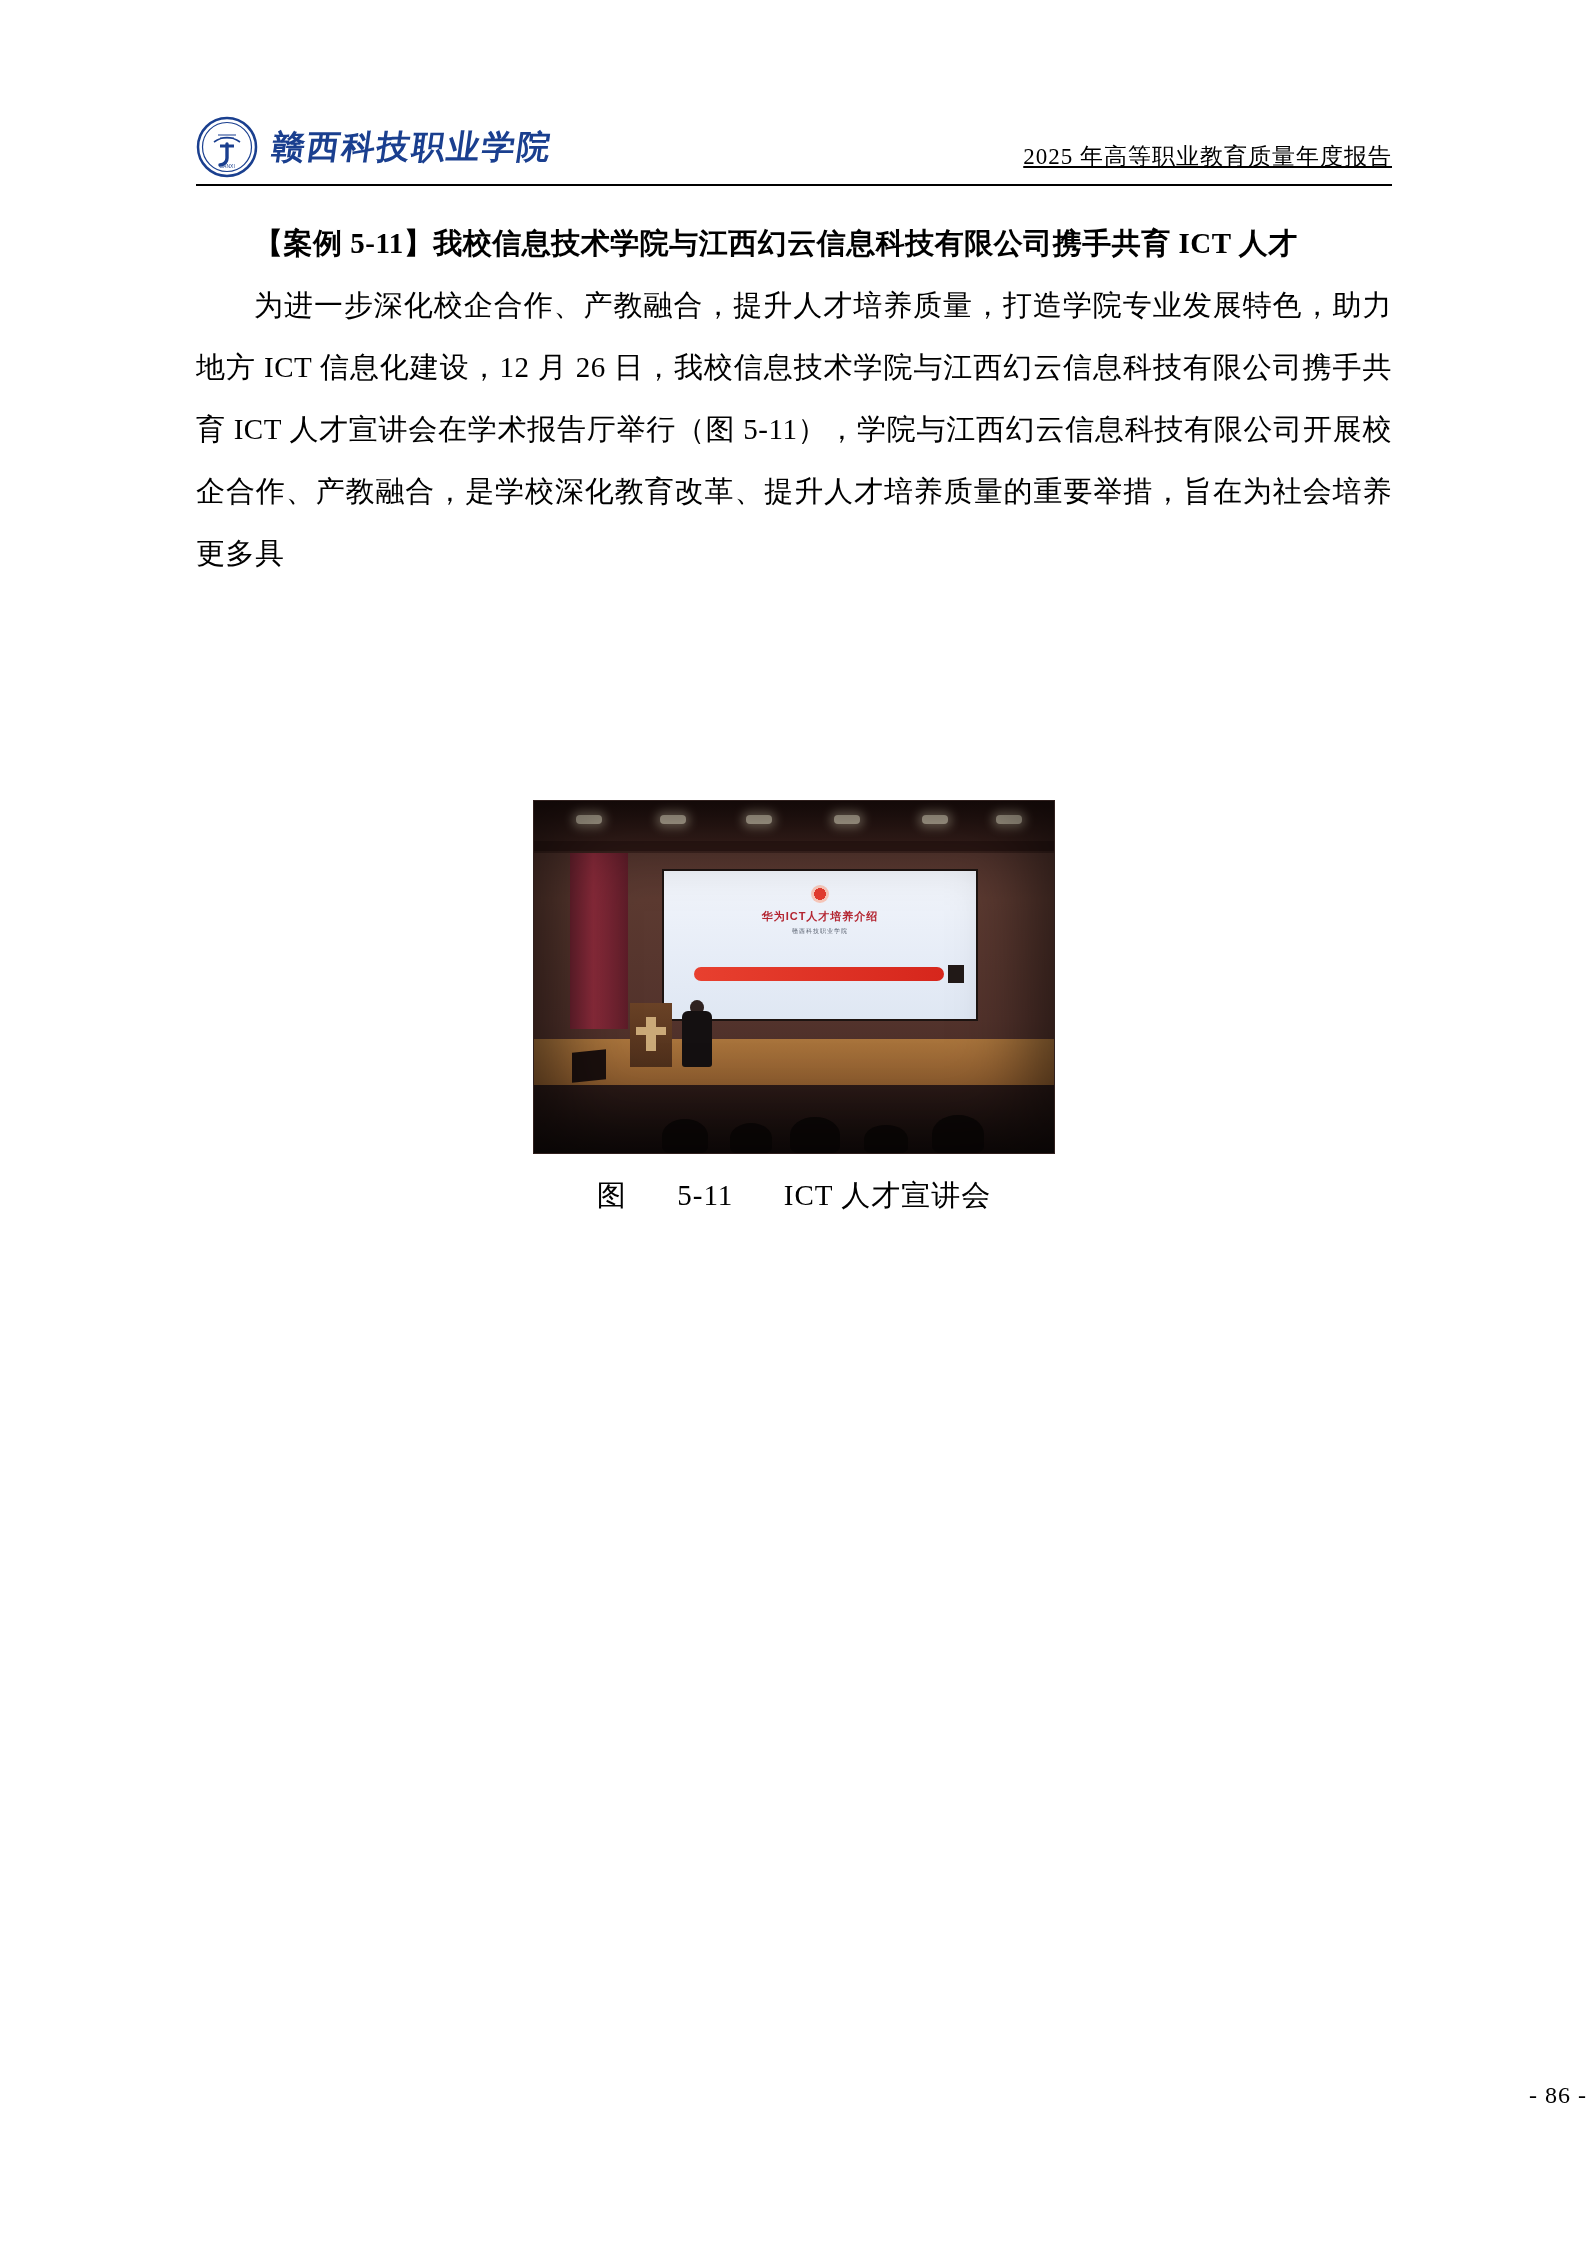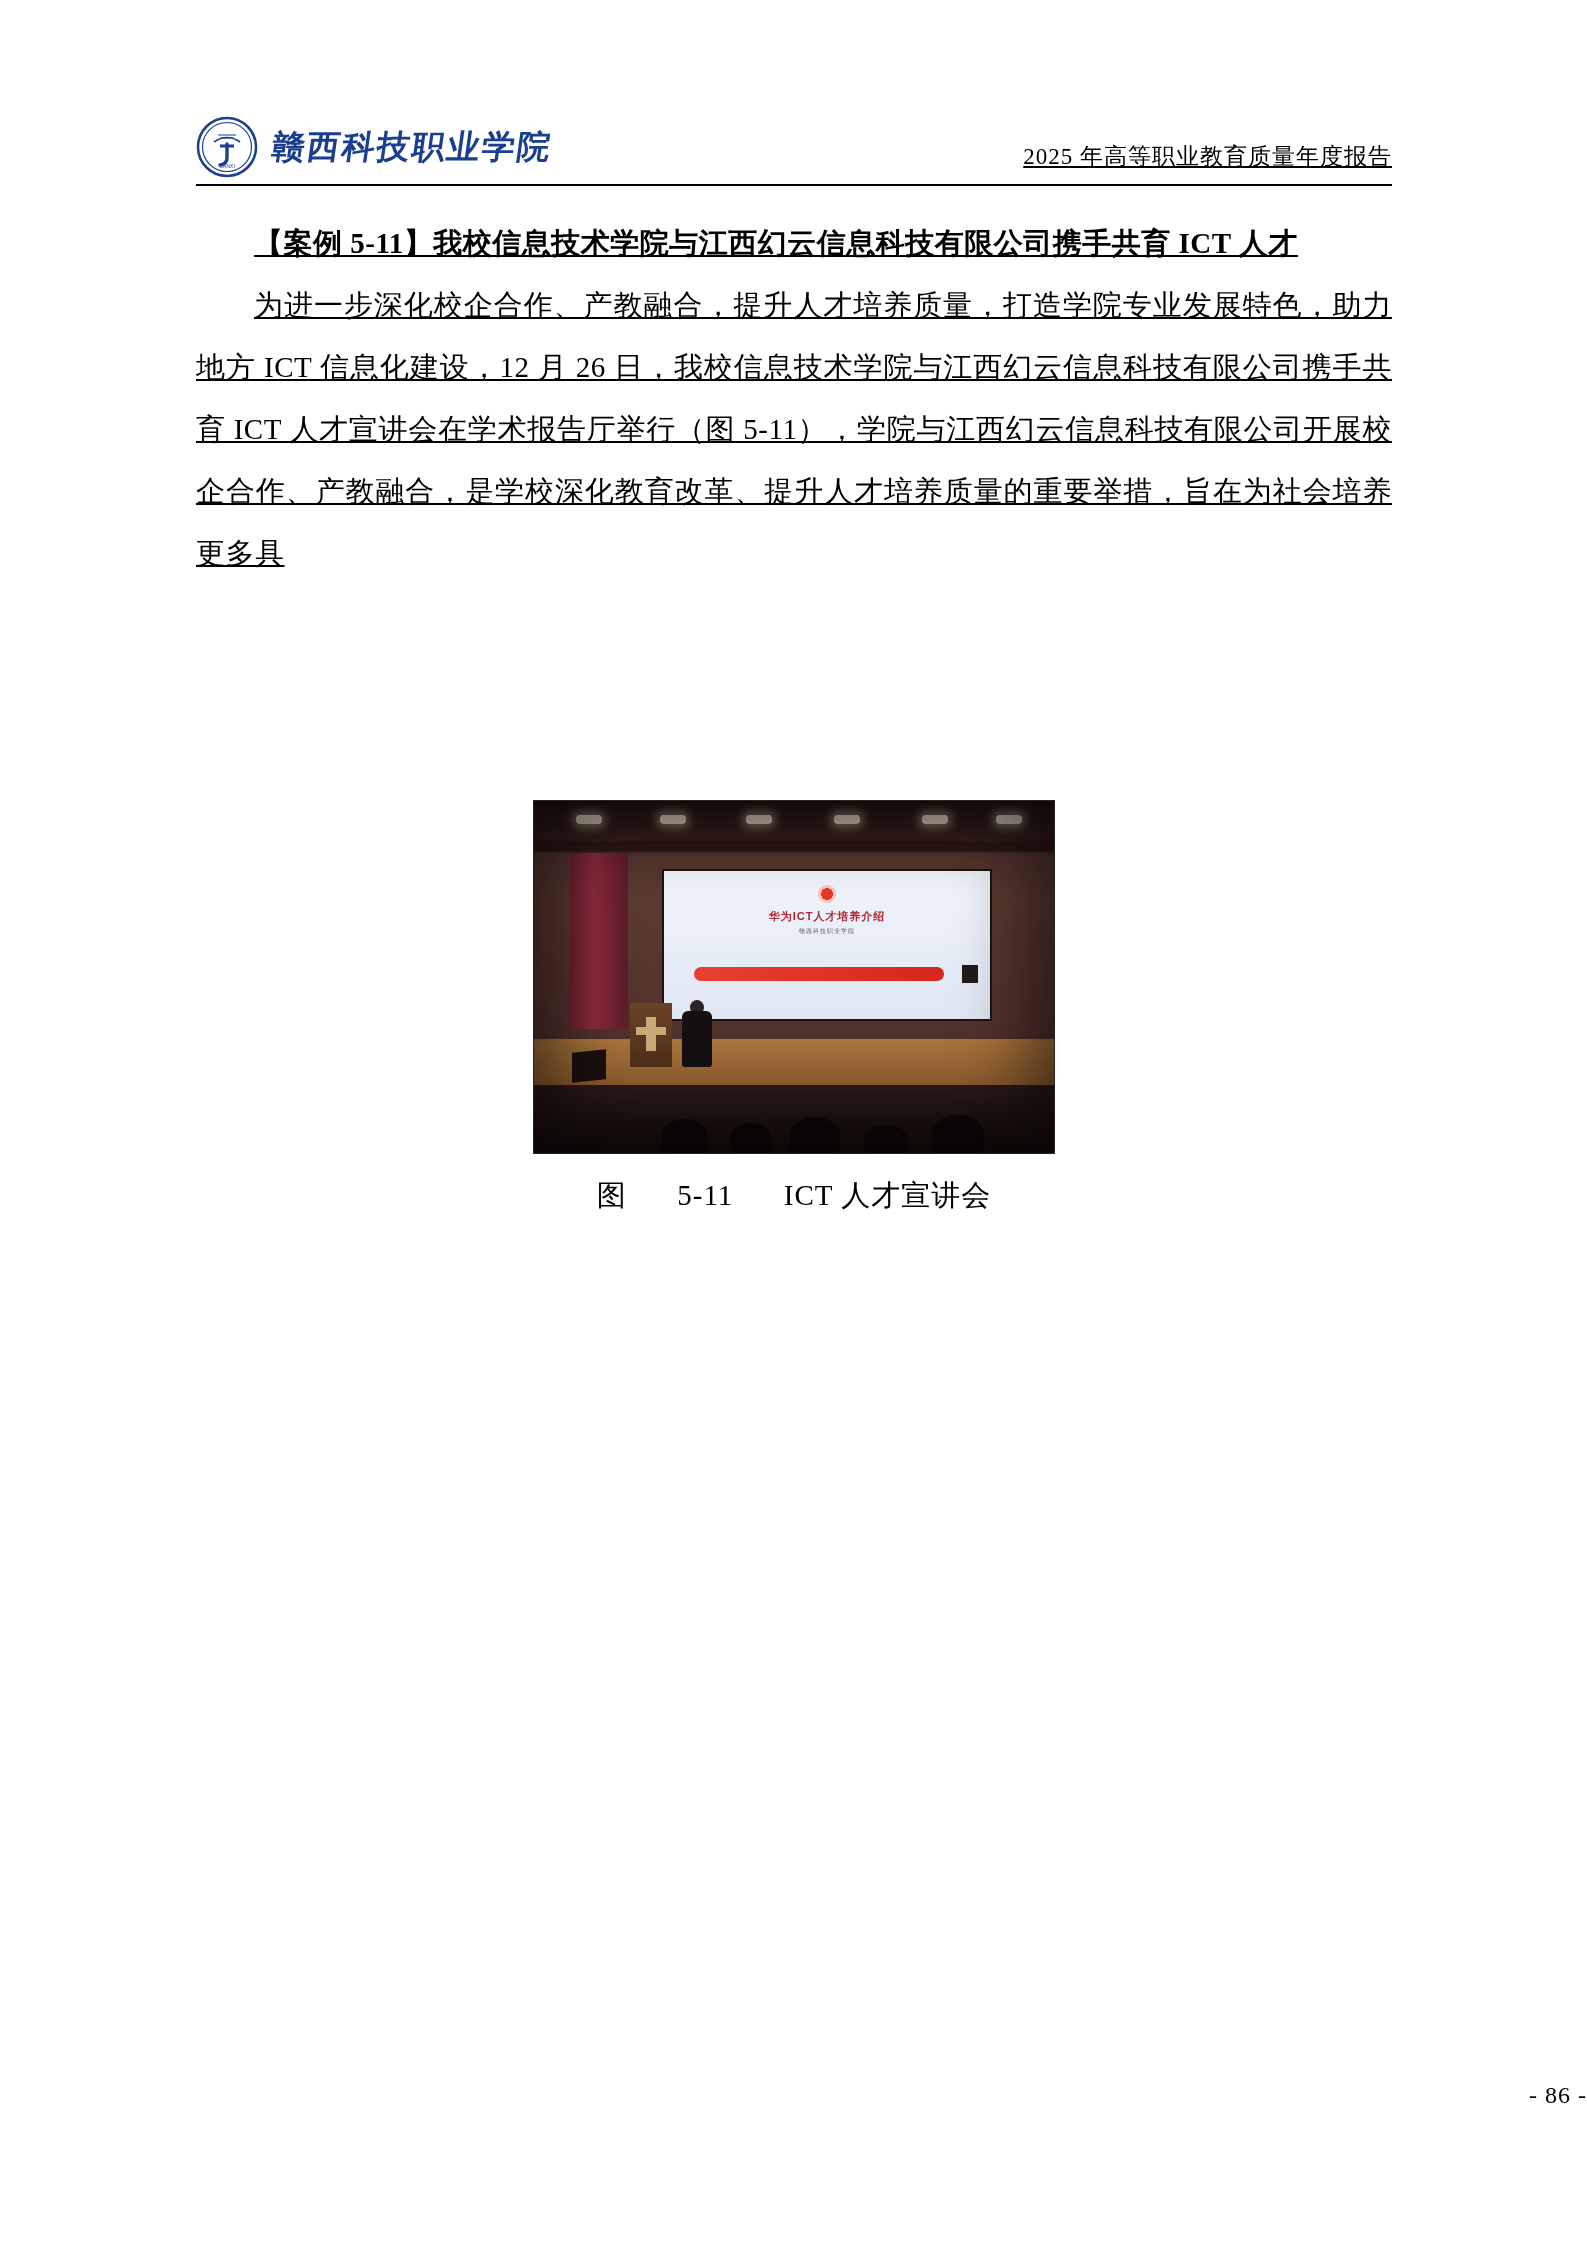--- a/index.html
+++ b/index.html
@@ -84,21 +84,21 @@
     width: 1196px;
   }
   p.doc {
     margin: 0;
     font-size: 29px;
     line-height: 62px;
     text-align: justify;
     text-justify: inter-ideograph;
     letter-spacing: 0.5px;
   }
-  p.indent { text-indent: 58px; text-decoration: underline; }
+  p.indent { text-indent: 58px; }
   .title-para {
     font-weight: bold;
     font-size: 30px;
     line-height: 64px;
   }
 
   
   .figure {
     position: absolute;
     left: 196px;
@@ -133,21 +133,20 @@
     background: #2c1714;
   }
   .ph-curtain {
     position: absolute; left: 36px; top: 52px; width: 58px; height: 176px;
     background: linear-gradient(90deg,#6d2230 0%, #8e2c3c 40%, #5d1c28 100%);
   }
   .ph-screen {
     position: absolute; left: 128px; top: 68px; width: 312px; height: 148px;
     background: linear-gradient(180deg,#f2f5fb 0%, #e7edf7 55%, #dfe7f3 100%);
     border: 2px solid #1d1411;
-    padding-left: 14px;
   }
   .ph-screen-logo {
     position: absolute; left: 50%; top: 14px; transform: translateX(-50%);
     width: 18px; height: 18px; border-radius: 50%;
     background: radial-gradient(circle at 50% 50%, #e23b2e 0 45%, #f6c6b9 46% 100%);
   }
   .ph-screen-title {
     position: absolute; left: 0; right: 0; top: 38px;
     font-family: "Liberation Sans", sans-serif;
     font-size: 11px; font-weight: bold; color: #b32430; letter-spacing: 1px;

